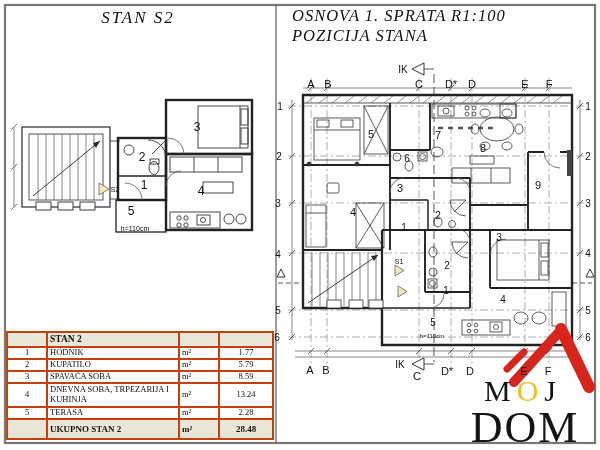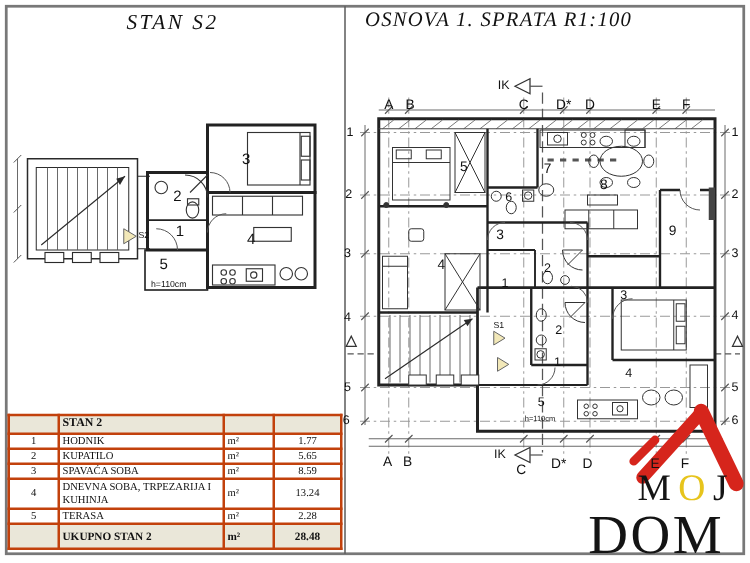--- a/index.html
+++ b/index.html
@@ -20,21 +20,21 @@
                   overflow:hidden; }
   td.c-num { width:40px; text-align:center; }
   td.c-name { width:132px; text-align:left; padding-left:4px; }
   td.c-unit { width:40px; text-align:left; }
   td.c-val { width:54px; text-align:center; }
   tr.band td { background:#eae7d9; }
   tr.hdr-row td { height:15px; font-weight:bold; font-size:9.5px; }
   tr.data-row td { height:12px; }
   tr.tall td { height:24px; }
   tr.total-row td { height:20px; font-weight:bold; font-size:9px; border-top:2px solid #333; }
-  .logo-moj { position:absolute; left:458px; top:374px; width:130px; text-align:right;
+  .logo-moj { position:absolute; left:458px; top:374px; width:130px; text-align:center;
               font-family:"Liberation Serif",serif; font-size:30px; letter-spacing:6px; color:#141414; }
   .logo-moj .o { color:#e7c41c; }
   .logo-dom { position:absolute; left:452px; top:402px; width:146px; text-align:center;
               font-family:"Liberation Serif",serif; font-size:44px; letter-spacing:2px; color:#141414; }
 </style>
 </head>
 <body>
 
 <svg class="frame" width="600" height="450" viewBox="0 0 600 450" fill="none">
 
@@ -215,20 +215,21 @@
     <path d="M514 382L561 330" stroke-width="10"></path>
     <path d="M561 329L589 387" stroke-width="12"></path>
     <path d="M524 352L507 369" stroke-width="7"></path>
   </g>
 </svg>
 
 <div class="title-left">STAN S2</div>
 
 <div class="title-right">
   <span>OSNOVA 1. SPRATA R1:100</span>
+  <span>POZICIJA STANA</span>
 </div>
 
 <div class="lbl-layer">
     <span class="lbl" style="left: 197px; top: 127px; font-size: 12px;">3</span>
     <span class="lbl" style="left: 142px; top: 157px; font-size: 12px;">2</span>
     <span class="lbl" style="left: 144px; top: 185px; font-size: 12px;">1</span>
     <span class="lbl" style="left: 201px; top: 191px; font-size: 12px;">4</span>
     <span class="lbl" style="left: 131px; top: 211px; font-size: 12px;">5</span>
     <span class="lbl" style="left: 135px; top: 228px; font-size: 7px;">h=110cm</span>
     <span class="lbl" style="left: 115px; top: 189px; font-size: 7px;">S2</span>
@@ -293,21 +294,21 @@
   <tr class="data-row">
     <td class="c-num">1</td>
     <td class="c-name">HODNIK</td>
     <td class="c-unit">m²</td>
     <td class="c-val">1.77</td>
   </tr>
   <tr class="data-row">
     <td class="c-num">2</td>
     <td class="c-name">KUPATILO</td>
     <td class="c-unit">m²</td>
-    <td class="c-val">5.65</td>
+    <td class="c-val">5.79</td>
   </tr>
   <tr class="data-row">
     <td class="c-num">3</td>
     <td class="c-name">SPAVAĆA SOBA</td>
     <td class="c-unit">m²</td>
     <td class="c-val">8.59</td>
   </tr>
   <tr class="data-row tall">
     <td class="c-num">4</td>
     <td class="c-name">DNEVNA SOBA, TRPEZARIJA I KUHINJA</td>

